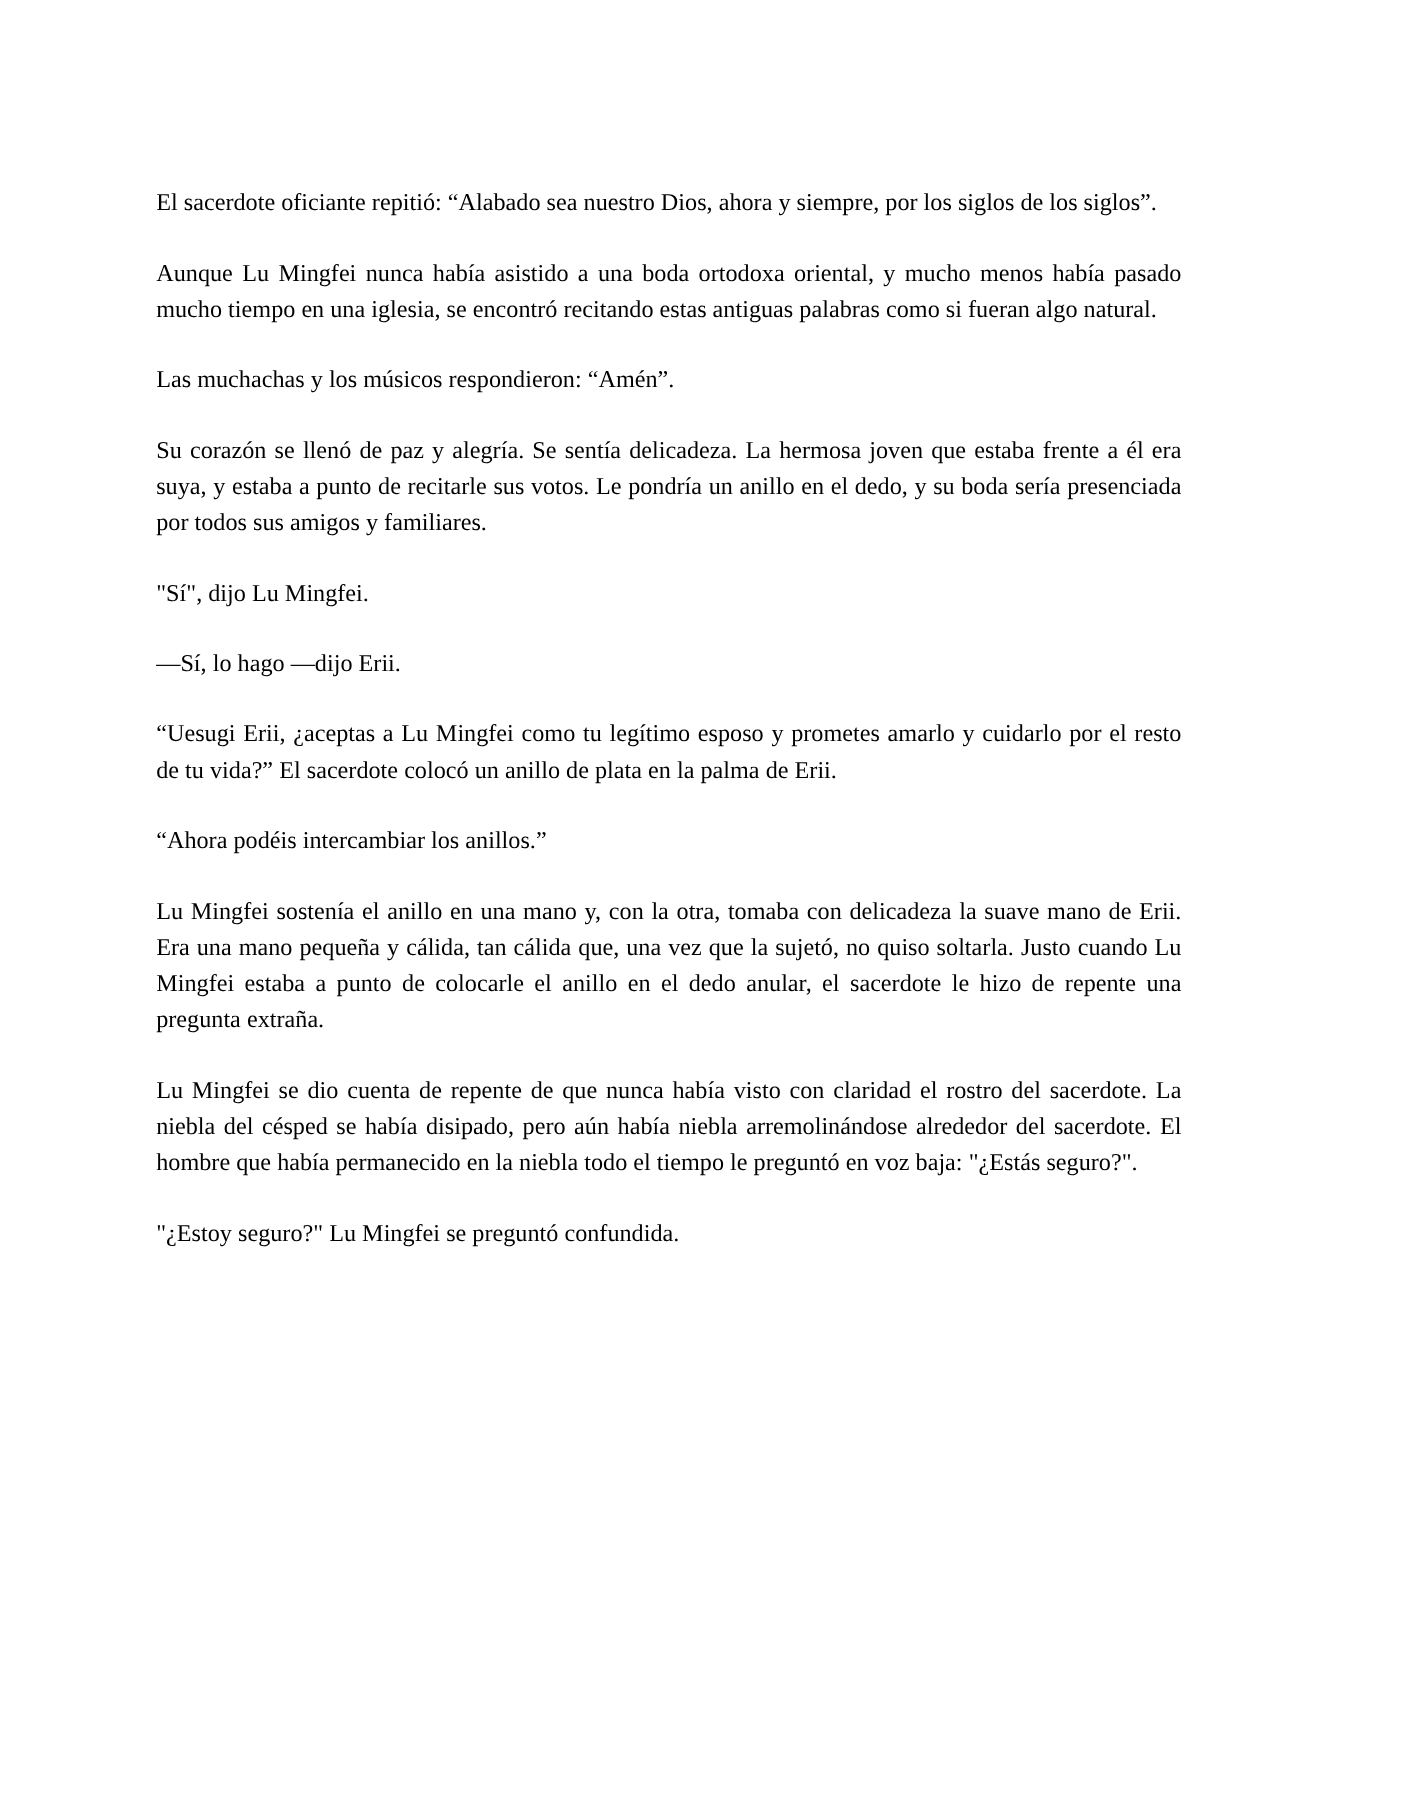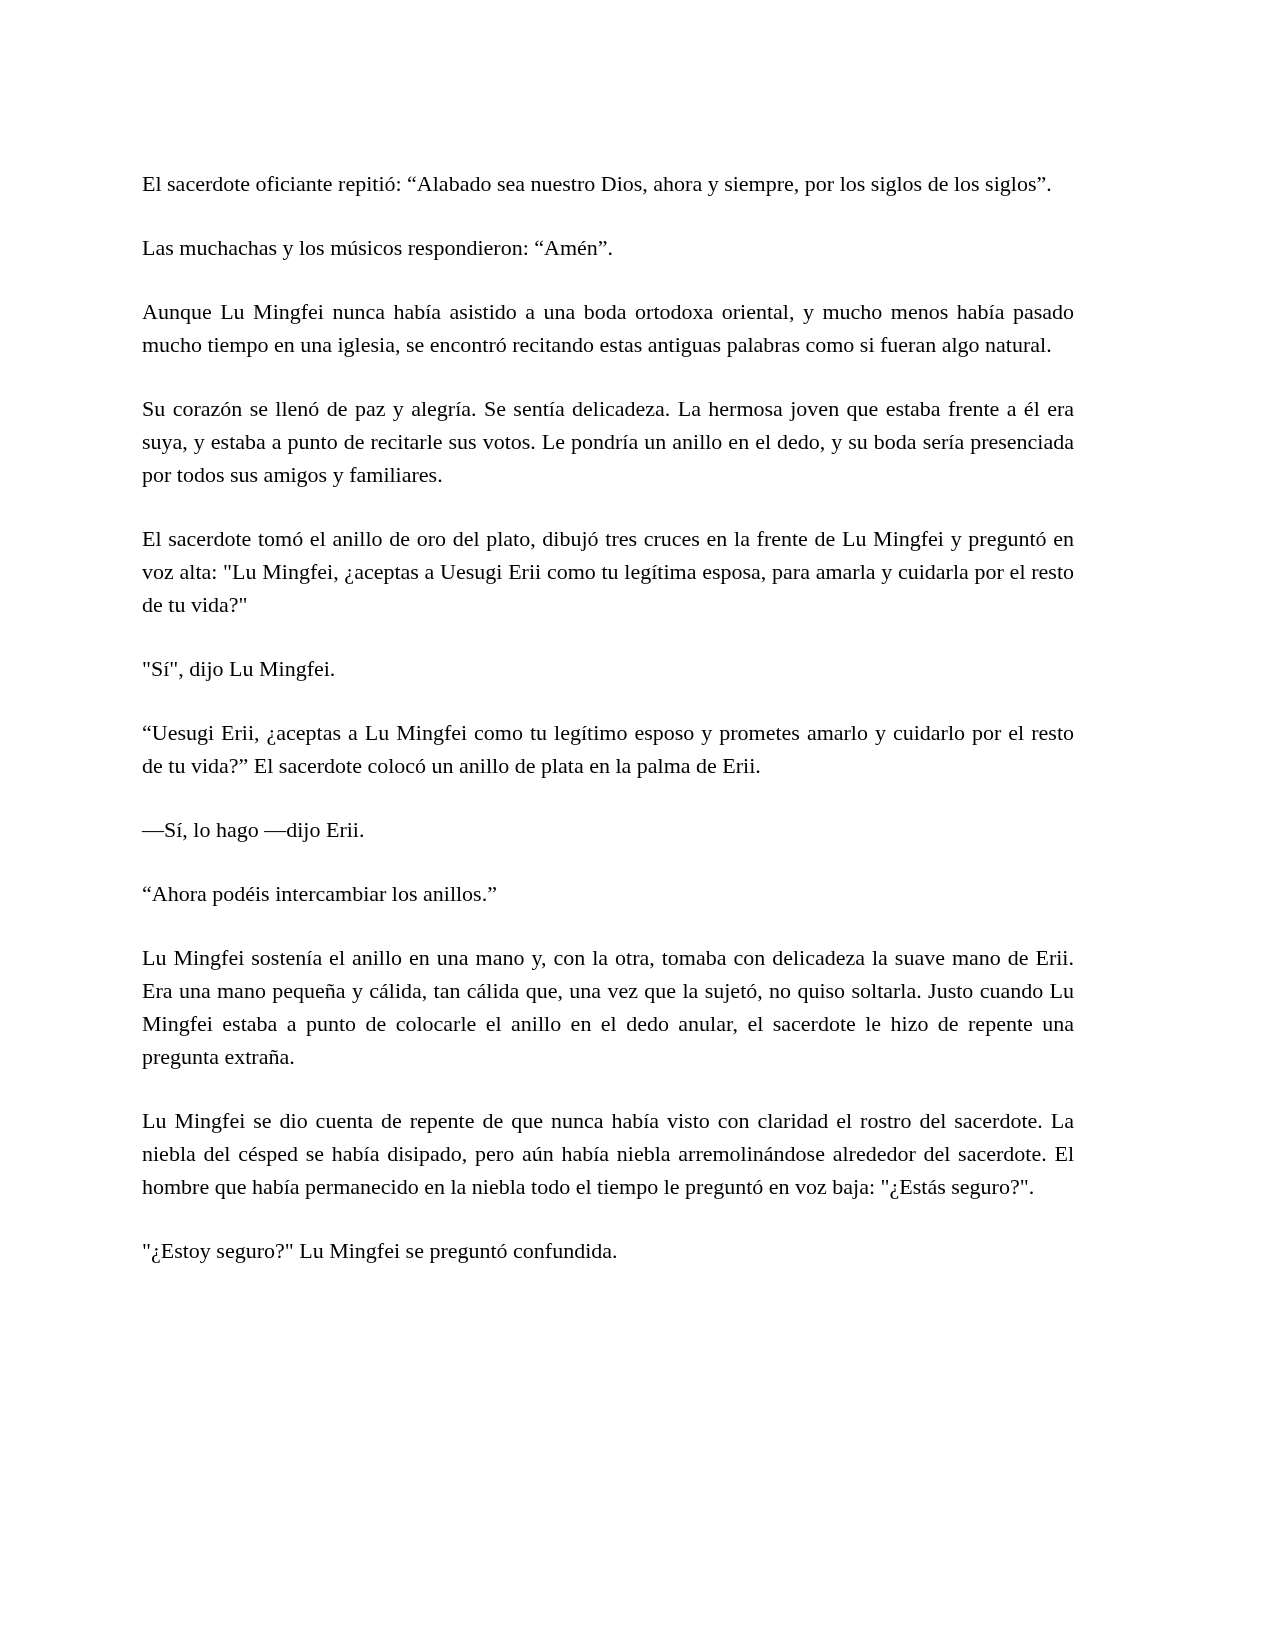--- a/index.html
+++ b/index.html
@@ -38,26 +38,25 @@
     font-size: 21px;
     line-height: 26px;
   }
 </style>
 </head>
 <body>
 
 <div class="page">
   <div class="content">
     <p>El sacerdote oficiante repitió: “Alabado sea nuestro Dios, ahora y siempre, por los siglos de los siglos”.</p>
+    <p>Aunque Lu Mingfei nunca había asistido a una boda ortodoxa oriental, y mucho menos había pasado mucho tiempo en una iglesia, se encontró recitando estas antiguas palabras como si fueran algo natural.</p>
     <p>Las muchachas y los músicos respondieron: “Amén”.</p>
-    <p>Aunque Lu Mingfei nunca había asistido a una boda ortodoxa oriental, y mucho menos había pasado mucho tiempo en una iglesia, se encontró recitando estas antiguas palabras como si fueran algo natural.</p>
     <p>Su corazón se llenó de paz y alegría. Se sentía delicadeza. La hermosa joven que estaba frente a él era suya, y estaba a punto de recitarle sus votos. Le pondría un anillo en el dedo, y su boda sería presenciada por todos sus amigos y familiares.</p>
-    <p>El sacerdote tomó el anillo de oro del plato, dibujó tres cruces en la frente de Lu Mingfei y preguntó en voz alta: "Lu Mingfei, ¿aceptas a Uesugi Erii como tu legítima esposa, para amarla y cuidarla por el resto de tu vida?"</p>
     <p>"Sí", dijo Lu Mingfei.</p>
+    <p>—Sí, lo hago —dijo Erii.</p>
     <p>“Uesugi Erii, ¿aceptas a Lu Mingfei como tu legítimo esposo y prometes amarlo y cuidarlo por el resto de tu vida?” El sacerdote colocó un anillo de plata en la palma de Erii.</p>
-    <p>—Sí, lo hago —dijo Erii.</p>
     <p>“Ahora podéis intercambiar los anillos.”</p>
     <p>Lu Mingfei sostenía el anillo en una mano y, con la otra, tomaba con delicadeza la suave mano de Erii. Era una mano pequeña y cálida, tan cálida que, una vez que la sujetó, no quiso soltarla. Justo cuando Lu Mingfei estaba a punto de colocarle el anillo en el dedo anular, el sacerdote le hizo de repente una pregunta extraña.</p>
     <p>Lu Mingfei se dio cuenta de repente de que nunca había visto con claridad el rostro del sacerdote. La niebla del césped se había disipado, pero aún había niebla arremolinándose alrededor del sacerdote. El hombre que había permanecido en la niebla todo el tiempo le preguntó en voz baja: "¿Estás seguro?".</p>
     <p>"¿Estoy seguro?" Lu Mingfei se preguntó confundida.</p>
   </div>
   <div class="page-number">194</div>
 </div>
 
 </body></html>

